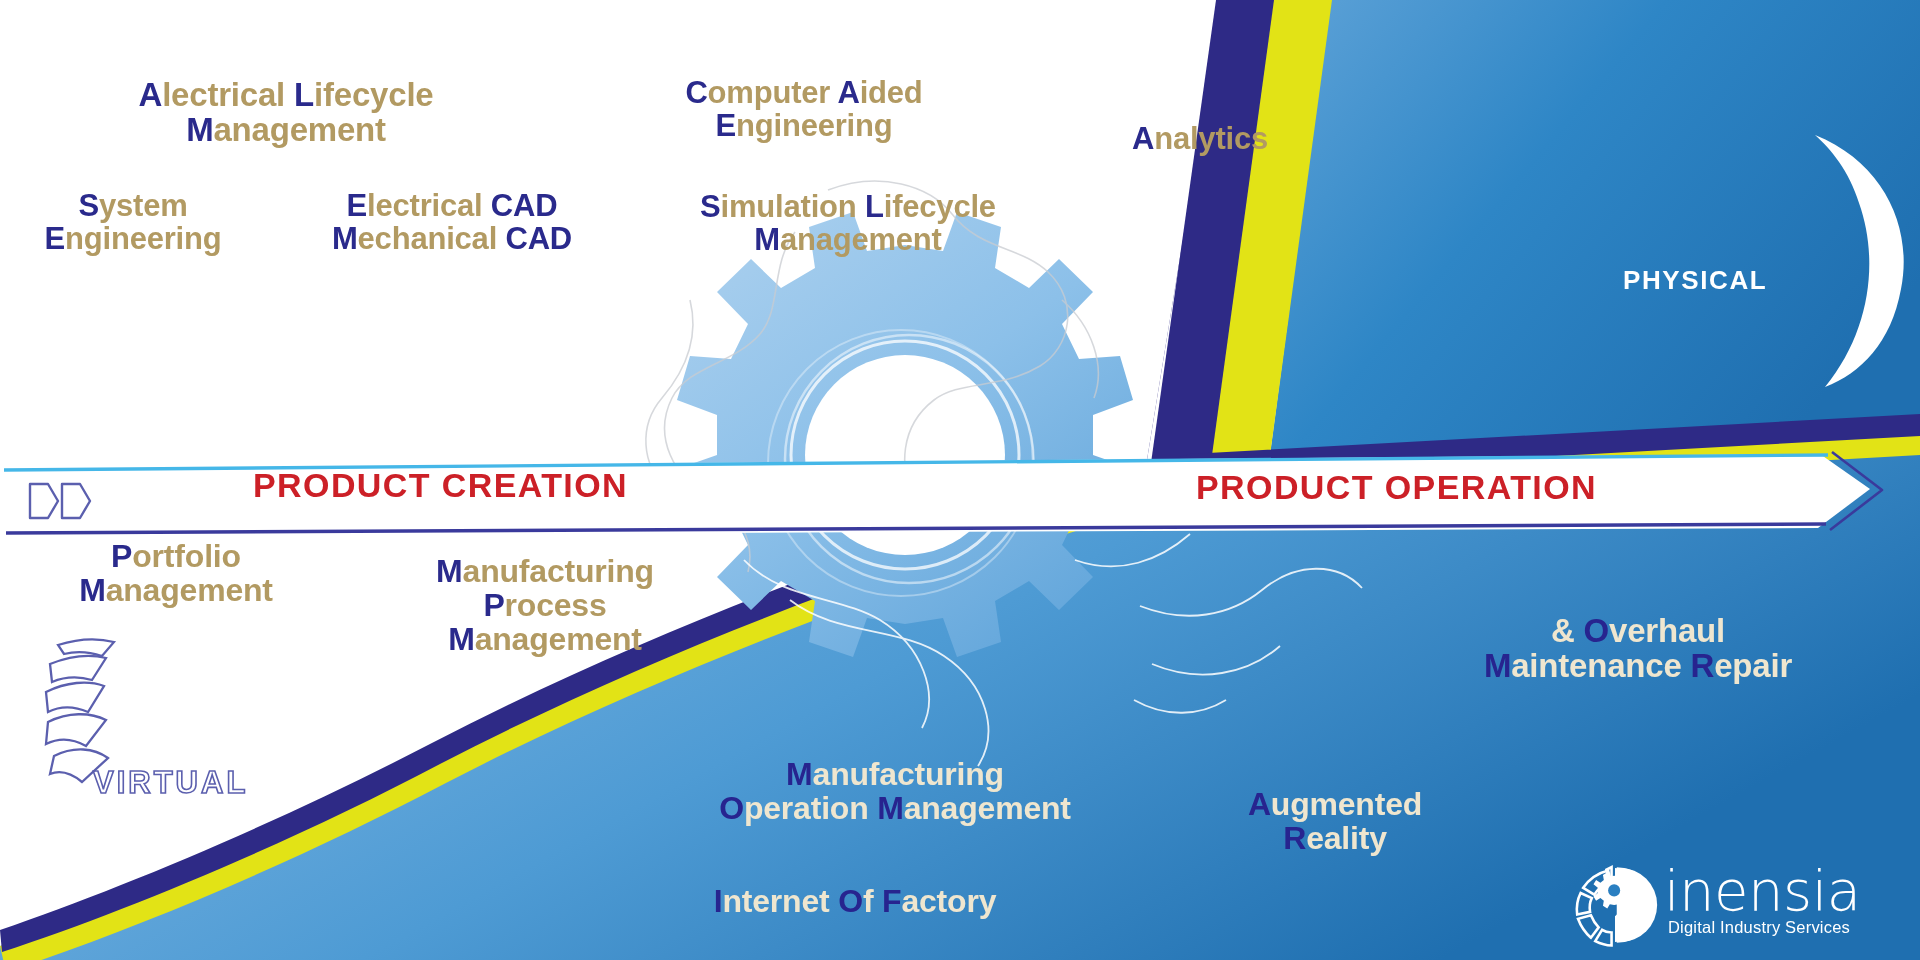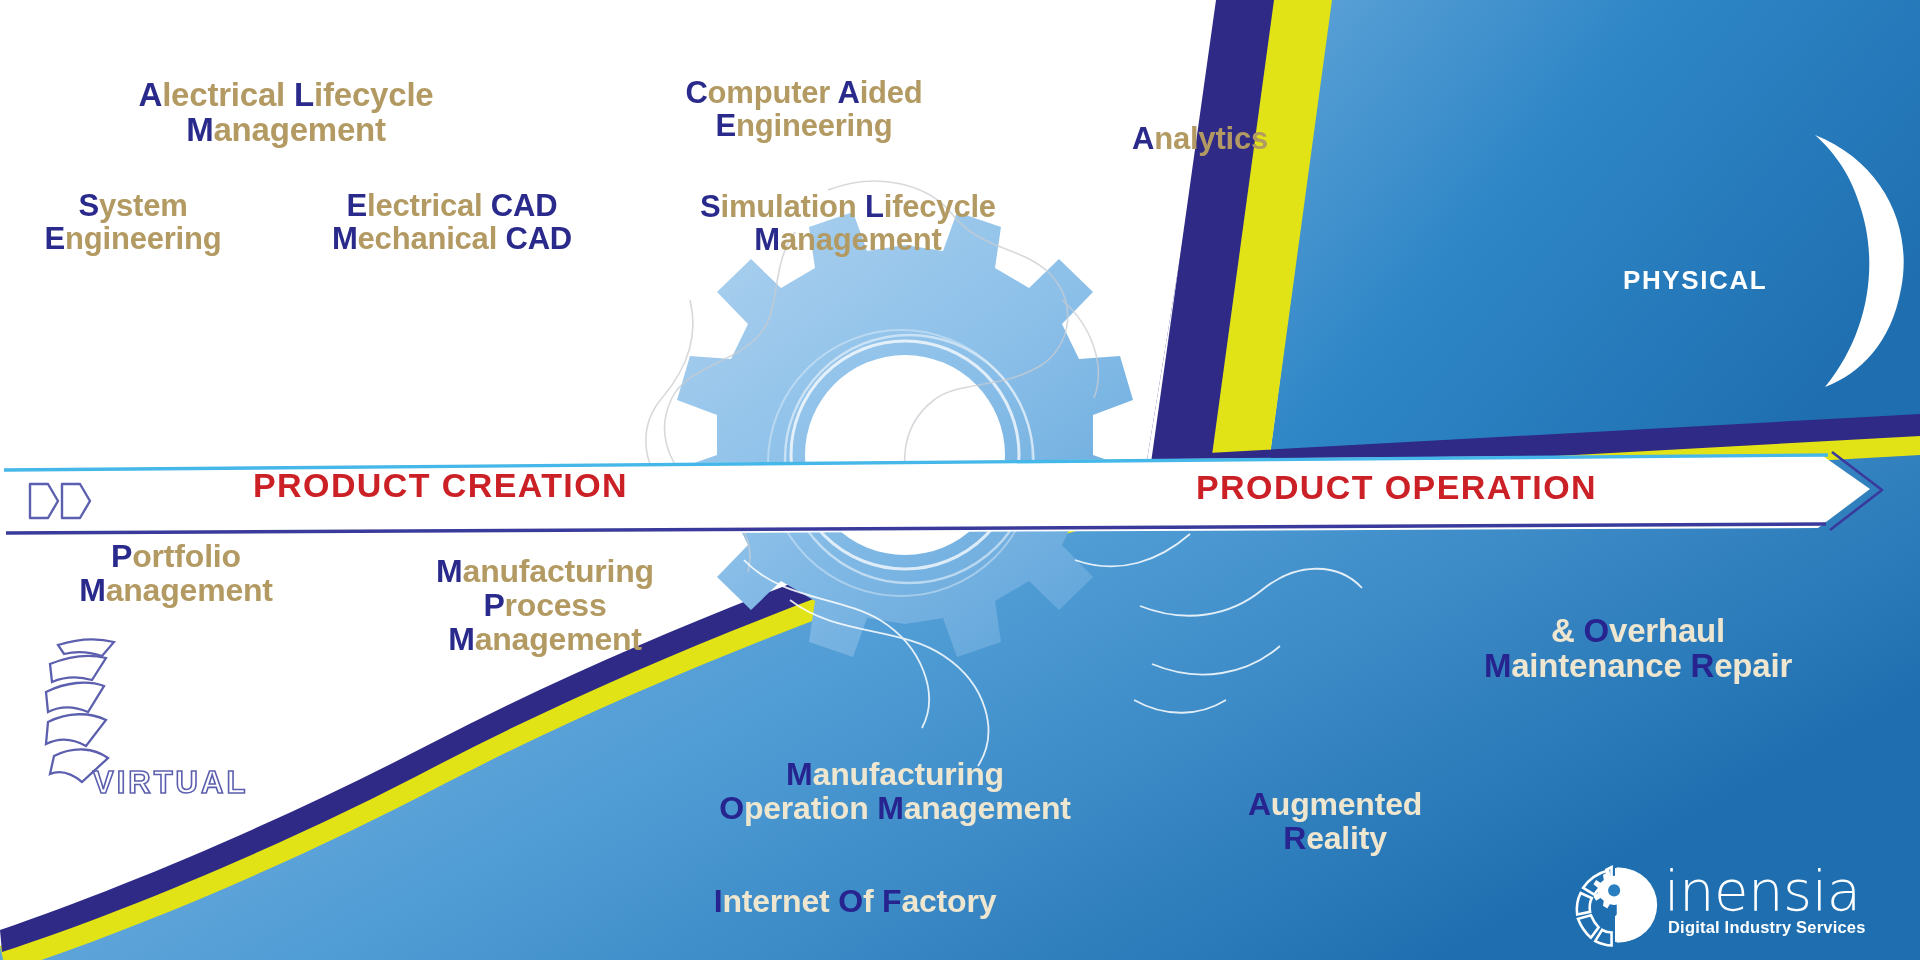--- a/index.html
+++ b/index.html
@@ -51,21 +51,21 @@
   }
 
   
   #logo{position:absolute;left:1572px;top:862px;width:330px;height:86px;}
   #logo-word{
     position:absolute;left:92px;top:-4px;font-size:56px;color:#ffffff;
     font-family:"DejaVu Sans", sans-serif;letter-spacing:-0.5px;font-weight:300;
   }
   #logo-tag{
     position:absolute;left:96px;top:56px;font-size:16.5px;color:#ffffff;
-    font-weight:bold;letter-spacing:0.2px;text-align:right;
+    font-weight:normal;letter-spacing:0.2px;text-align:right;
   }
 </style>
 </head>
 <body>
 
 <div id="stage">
 
   <svg id="bg" viewBox="0 0 1920 960" xmlns="http://www.w3.org/2000/svg">
     <defs>
       <linearGradient id="gBlueTop" x1="0" y1="0" x2="1" y2="0.6">

